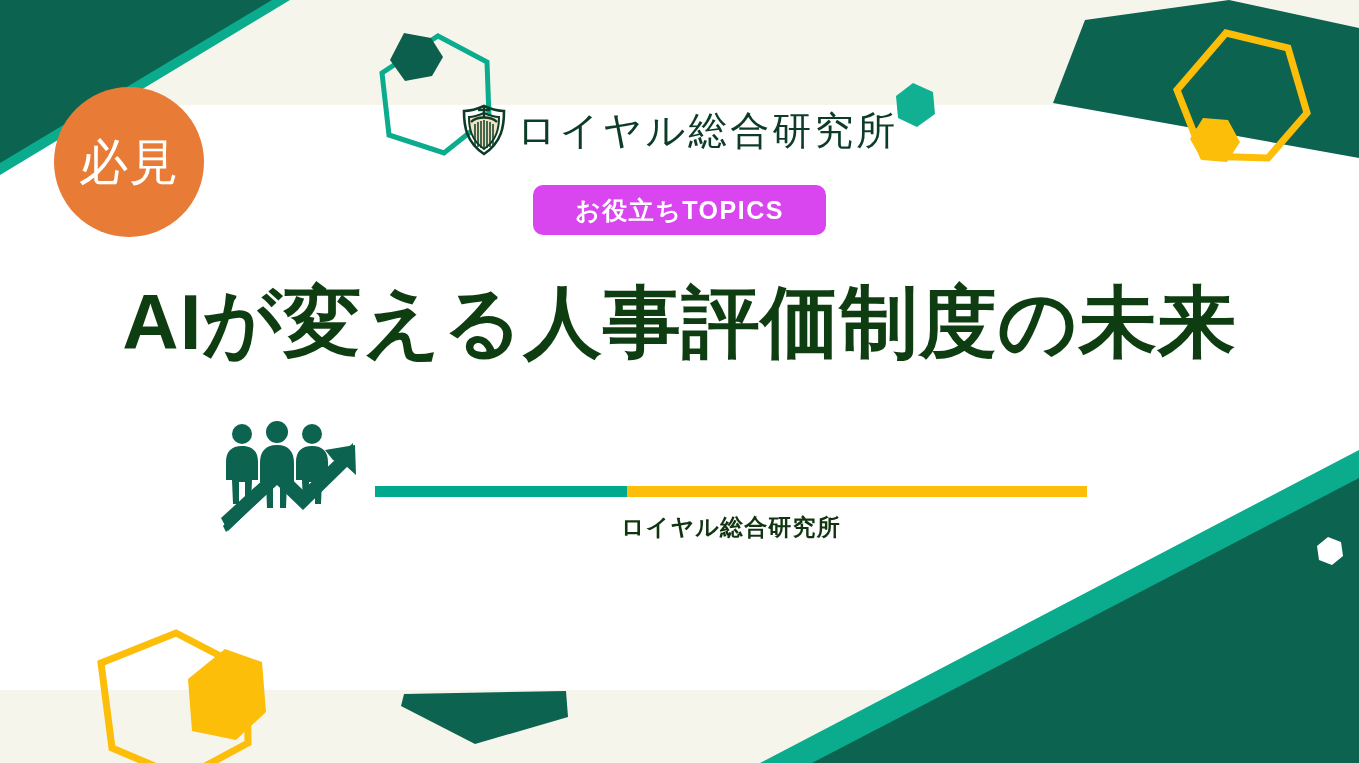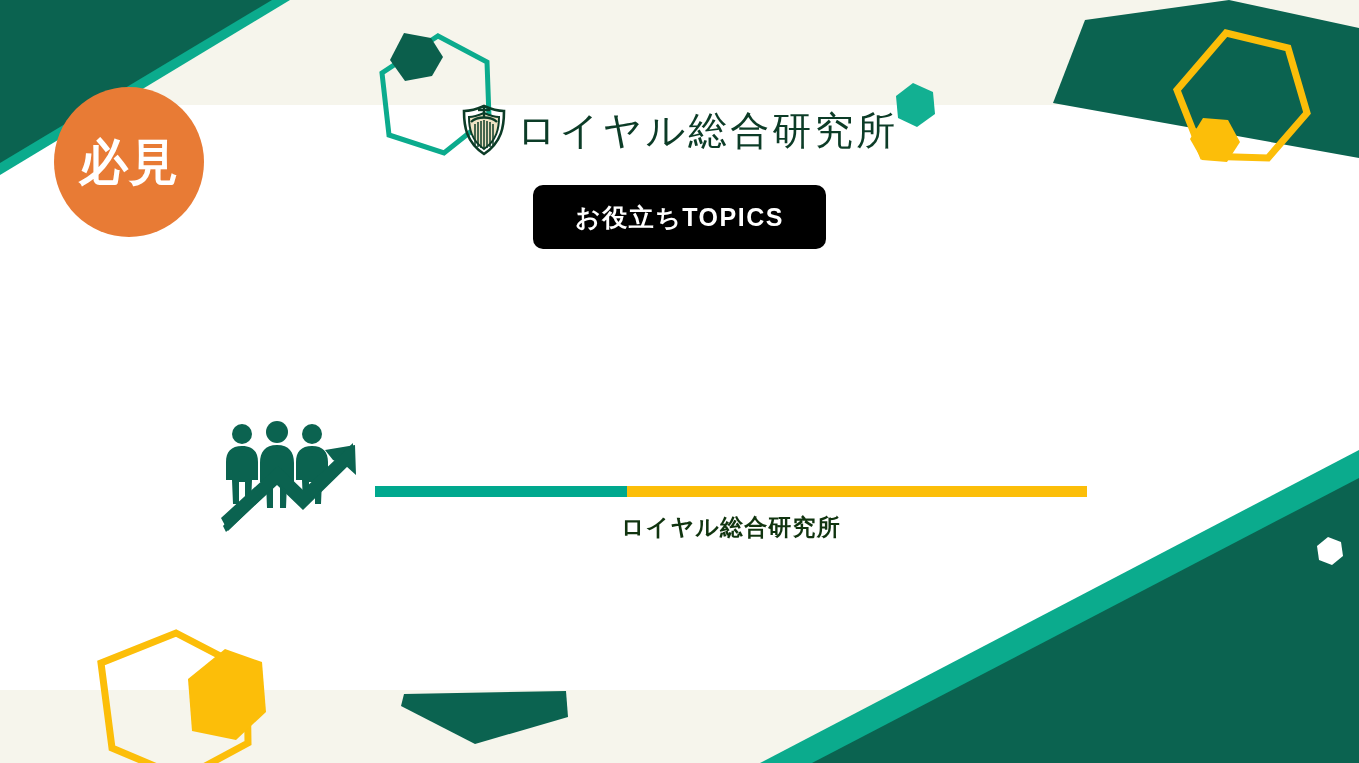--- a/index.html
+++ b/index.html
@@ -18,41 +18,41 @@
   .band-bottom{position:absolute;left:0;top:690px;width:1359px;height:73px;background:#f6f5ec;}
 
   
   .deco{position:absolute;left:0;top:0;width:1359px;height:763px;}
 
   
   .must-see{
     position:absolute;left:54px;top:87px;width:150px;height:150px;
     border-radius:50%;background:#e87b35;
     display:flex;align-items:center;justify-content:center;
-    color:#ffffff;font-size:49px;font-weight:bold;letter-spacing:1px;
+    color:#ffffff;font-size:49px;font-weight:normal;letter-spacing:1px;
     line-height:1;
   }
 
   
   .logo-row{
     position:absolute;left:0;top:99px;width:1359px;height:62px;
     display:flex;align-items:center;justify-content:center;gap:10px;
   }
   .logo-mark{width:46px;height:52px;display:block;}
   .logo-text{
     color:#0c3c27;font-size:39px;font-weight:500;
     letter-spacing:3px;white-space:nowrap;line-height:1;
     font-family:"Liberation Serif","DejaVu Serif",serif;
   }
 
   
   .pill-wrap{position:absolute;left:0;top:185px;width:1359px;display:flex;justify-content:center;}
   .pill{
-    background:#000000;color:#ffffff;border-radius:10px;
-    padding:17px 42px;font-size:25px;font-weight:bold;letter-spacing:1.5px;
+    background:#d946ef;color:#ffffff;border-radius:10px;
+    padding:10px 42px;font-size:25px;font-weight:bold;letter-spacing:1.5px;
     line-height:1.2;white-space:nowrap;
   }
 
   
   .title{
     position:absolute;left:0;top:280px;width:1359px;text-align:center;
     color:#0f3d12;font-size:78px;font-weight:bold;letter-spacing:1px;
     line-height:1.1;white-space:nowrap;
   }
 
@@ -134,20 +134,21 @@
         <line x1="17" y1="6" x2="29" y2="6" stroke="#0c3c27" stroke-width="2.4"></line>
       </svg>
     </span>
     <span class="logo-text">ロイヤル総合研究所</span>
   </div>
 
   <div class="pill-wrap">
     <div class="pill">お役立ちTOPICS</div>
   </div>
 
+  <div class="title">AIが変える人事評価制度の未来</div>
 
   <span class="growth-icon">
     <svg viewBox="0 0 150 115" width="150" height="115" xmlns="http://www.w3.org/2000/svg">
       <g fill="#0b6350">
 
         <circle cx="27" cy="16" r="10"></circle>
         <path d="M27 28 C16 28 11 34 11 44 L11 62 L17 62 L18 86 L24 86 L24 64 L30 64 L30 86 L36 86 L37 62 L43 62 L43 44 C43 34 38 28 27 28 Z"></path>
 
         <circle cx="62" cy="14" r="11"></circle>
         <path d="M62 27 C50 27 45 34 45 45 L45 64 L51 64 L52 90 L58 90 L58 67 L65 67 L65 90 L71 90 L72 64 L79 64 L79 45 C79 34 74 27 62 27 Z"></path>

